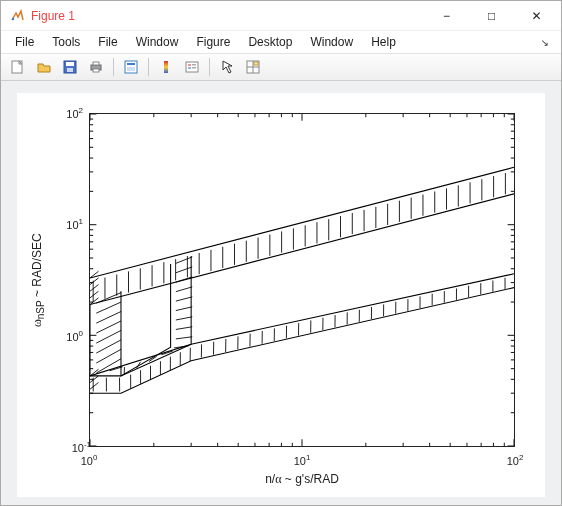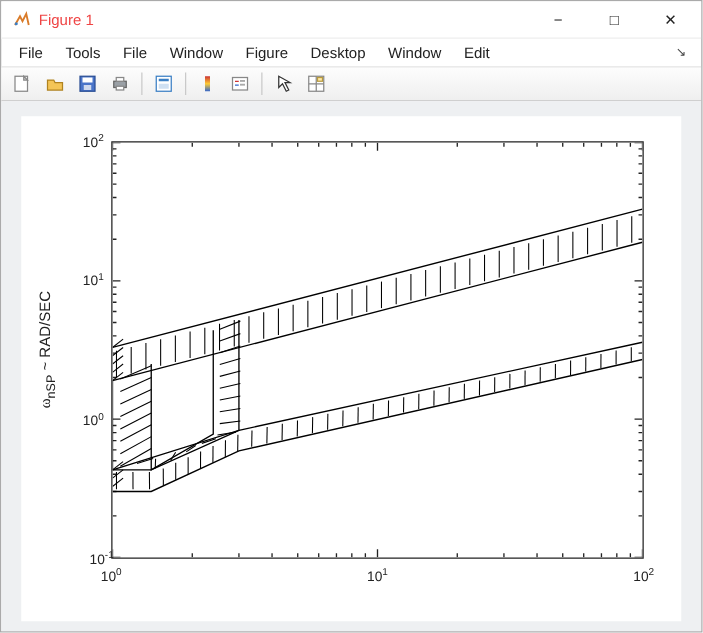--- a/index.html
+++ b/index.html
@@ -156,21 +156,21 @@
 </div>
 
 <div class="menubar">
   <span class="menu-item">File</span>
   <span class="menu-item">Tools</span>
   <span class="menu-item">File</span>
   <span class="menu-item">Window</span>
   <span class="menu-item">Figure</span>
   <span class="menu-item">Desktop</span>
   <span class="menu-item">Window</span>
-  <span class="menu-item">Edit</span>
+  <span class="menu-item">Help</span>
   <span class="caret">↘</span>
 </div>
 
 <div class="toolbar">
   <div class="tbtn">
     <svg width="16" height="16">
         <rect x="2" y="2" width="10" height="12" fill="#fff" stroke="#888"></rect>
         <path d="M9 2 L12 5 L9 5 Z" fill="#ddd" stroke="#888"></path>
       </svg>
   </div>
@@ -458,14 +458,17 @@
 
     <div class="tick y" style="left:40px; width:26px; top:20px;">10<sup>2</sup></div>
     <div class="tick y" style="left:40px; width:26px; top:calc(20px + (100% - 70px)*0.3333);">10<sup>1</sup></div>
     <div class="tick y" style="left:40px; width:26px; top:calc(20px + (100% - 70px)*0.6667);">10<sup>0</sup></div>
     <div class="tick y" style="left:48px; width:26px; top:calc(20px + (100% - 70px));">10<sup>-1</sup></div>
 
     <div class="tick x" style="top:calc(100% - 44px); left:72px;">10<sup>0</sup></div>
     <div class="tick x" style="top:calc(100% - 44px); left:calc(72px + (100% - 102px)*0.5);">10<sup>1</sup></div>
     <div class="tick x" style="top:calc(100% - 44px); left:calc(72px + (100% - 102px));">10<sup>2</sup></div>
 
+    <div class="xlabel">
+      n/<span class="greek">α</span> ~ g's/RAD
+    </div>
   </div>
 </div>
 
 </body></html>

